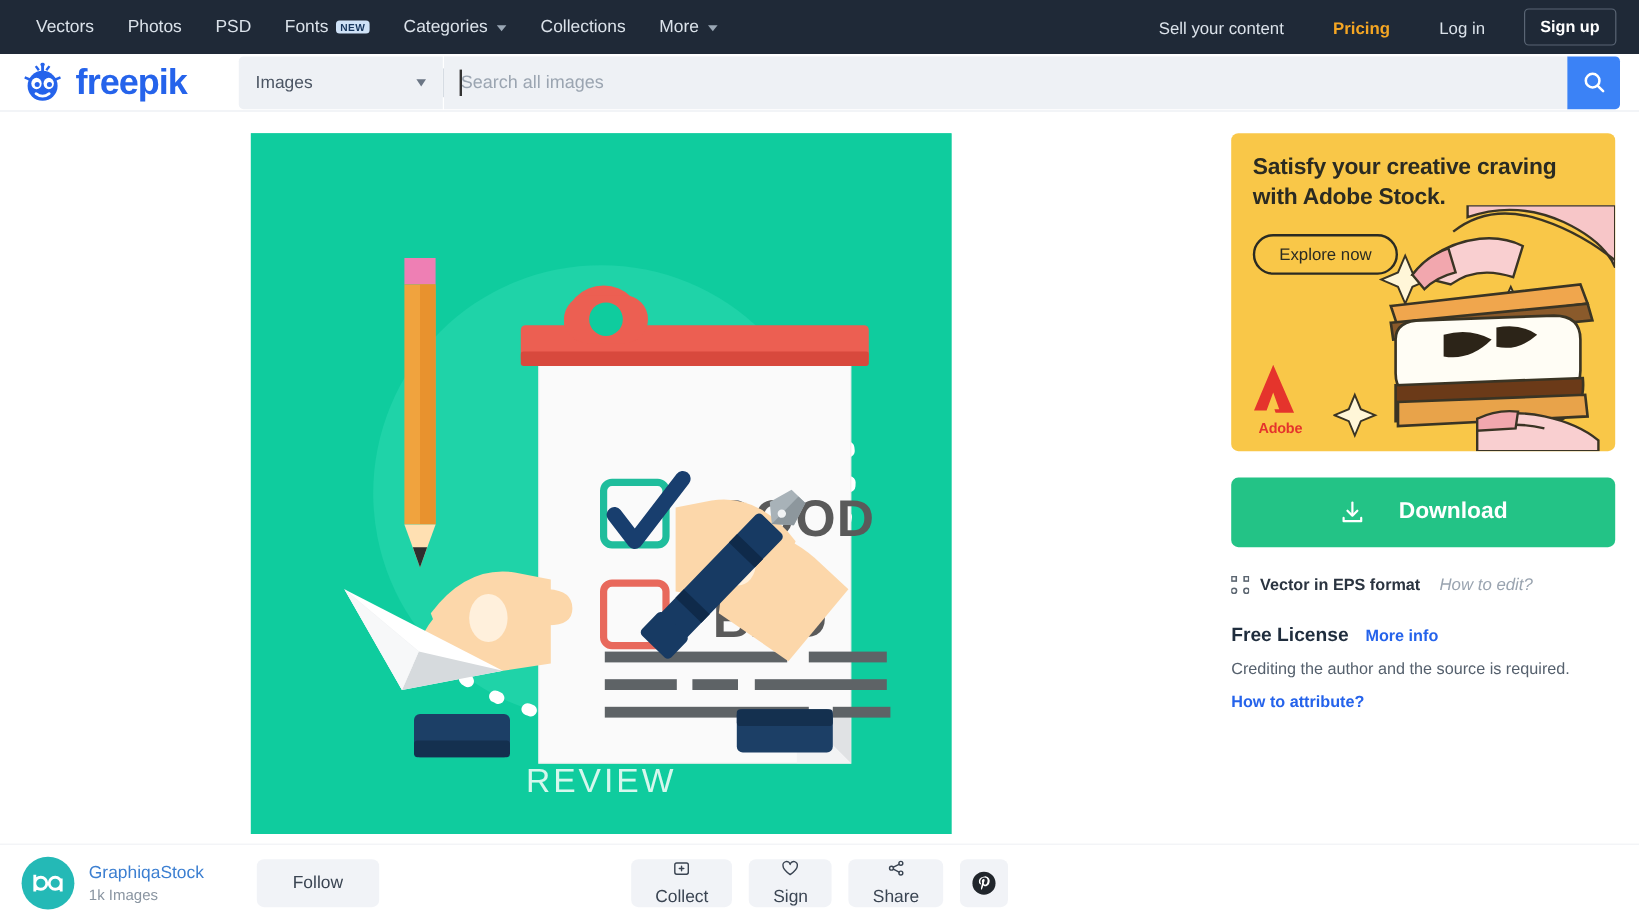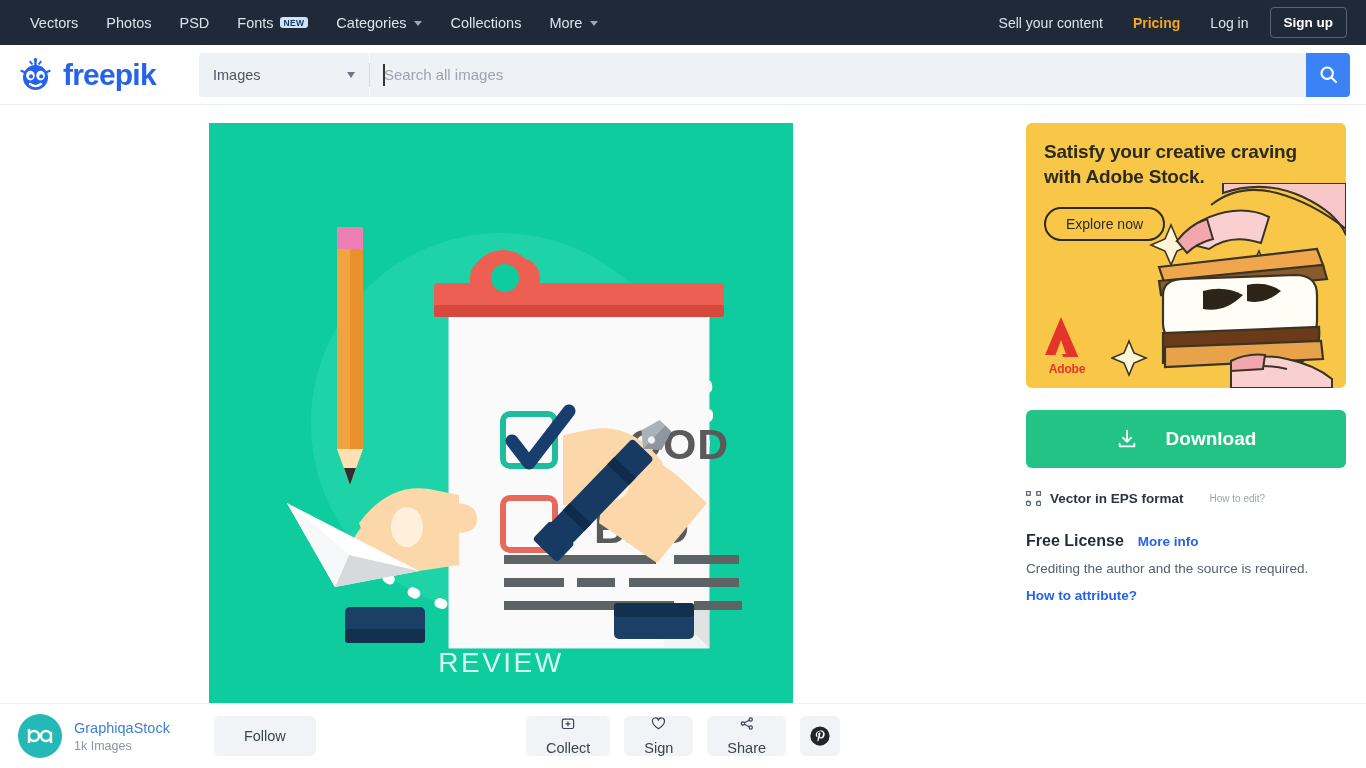--- a/index.html
+++ b/index.html
@@ -32,41 +32,41 @@
     letter-spacing: 0.3px; line-height: 1;
   }
   .caret {
     width: 0; height: 0;
     border-left: 4px solid transparent;
     border-right: 4px solid transparent;
     border-top: 5px solid #9aa7b5;
     margin-left: 2px; margin-top: 1px;
   }
   .topnav-right {
-    margin-left: auto; display: flex; align-items: center; gap: 0;
+    margin-left: auto; display: flex; align-items: center; gap: 11px;
     padding-right: 3px;
   }
   .nav-right-item {
     color: #dbe2ea; font-size: 14px;
     padding: 0 15px; height: 45px;
     display: flex; align-items: center; cursor: pointer;
     white-space: nowrap;
   }
   .nav-pricing { color: #f5a623; font-weight: bold; }
   .signup-btn {
     border: 1px solid #5a6574; color: #ffffff;
     font-size: 13.5px; font-weight: bold;
     border-radius: 4px; padding: 7px 13px;
     cursor: pointer; margin-left: 6px;
     white-space: nowrap;
   }
 
   
   .searchbar {
-    height: 60px; width: 100%;
+    height: 48px; width: 100%;
     background: #ffffff;
     border-bottom: 1px solid #e9edf2;
     display: flex; align-items: center;
     padding: 16px 16px;
   }
   .logo-wrap { display: flex; align-items: center; gap: 7px; cursor: pointer; width: 175px; }
   .logo-text {
     font-size: 30px; font-weight: bold; color: #2563eb;
     letter-spacing: -0.8px; line-height: 1;
   }
@@ -166,21 +166,21 @@
     color: #fff; font-size: 19px; font-weight: bold;
     display: flex; align-items: center; justify-content: center;
     gap: 28px; cursor: pointer;
     font-family: "Liberation Sans", sans-serif;
   }
   .fmt-row {
     display: flex; align-items: center; gap: 9px;
     margin-top: 23px;
   }
   .fmt-label { font-size: 13.5px; font-weight: bold; color: #2b3440; text-align: center; }
-  .fmt-link { font-size: 10px; color: #9aa4b0; cursor: pointer; margin-left: 17px; }
+  .fmt-link { font-size: 14px; color: #9aa4b0; cursor: pointer; margin-left: 7px; font-style: italic; }
   .lic-row {
     display: flex; align-items: baseline; gap: 14px; margin-top: 26px;
   }
   .lic-title { font-size: 16px; font-weight: bold; color: #1f2d3d; }
   .lic-more { font-size: 13.5px; color: #2563eb; font-weight: bold; cursor: pointer; }
   .lic-desc { font-size: 13.5px; color: #55606d; margin-top: 11px; }
   .lic-attr { font-size: 13.5px; color: #2563eb; font-weight: bold; margin-top: 12px; cursor: pointer; }
 
   
   .bottombar {

